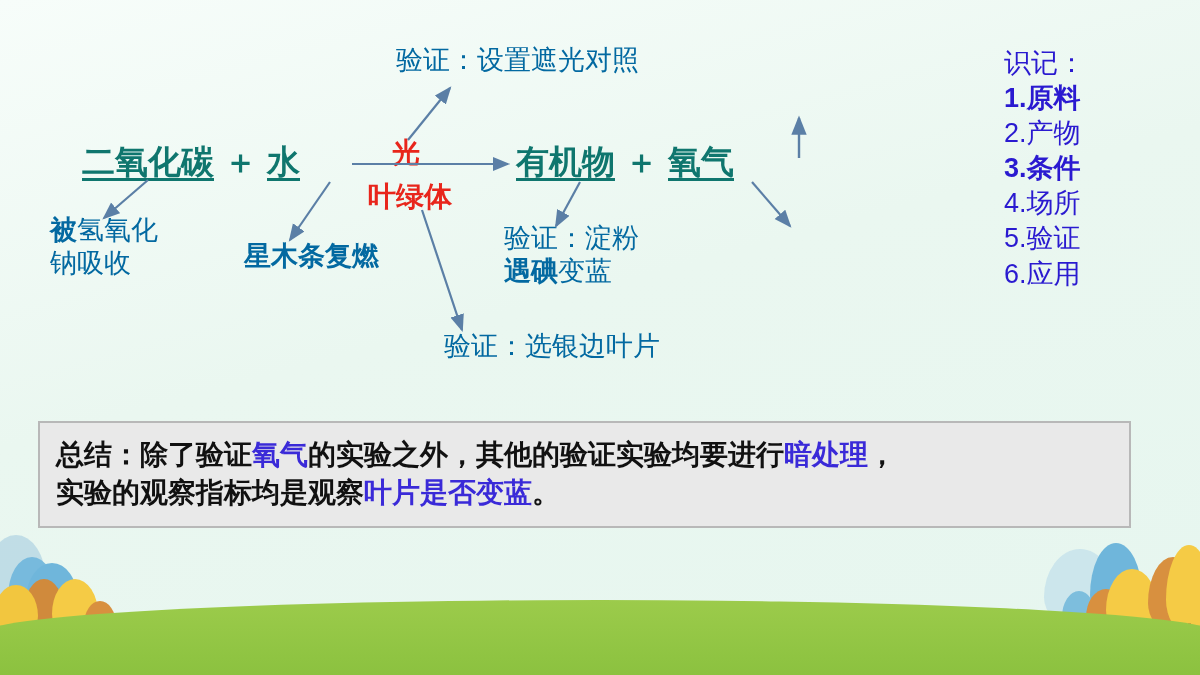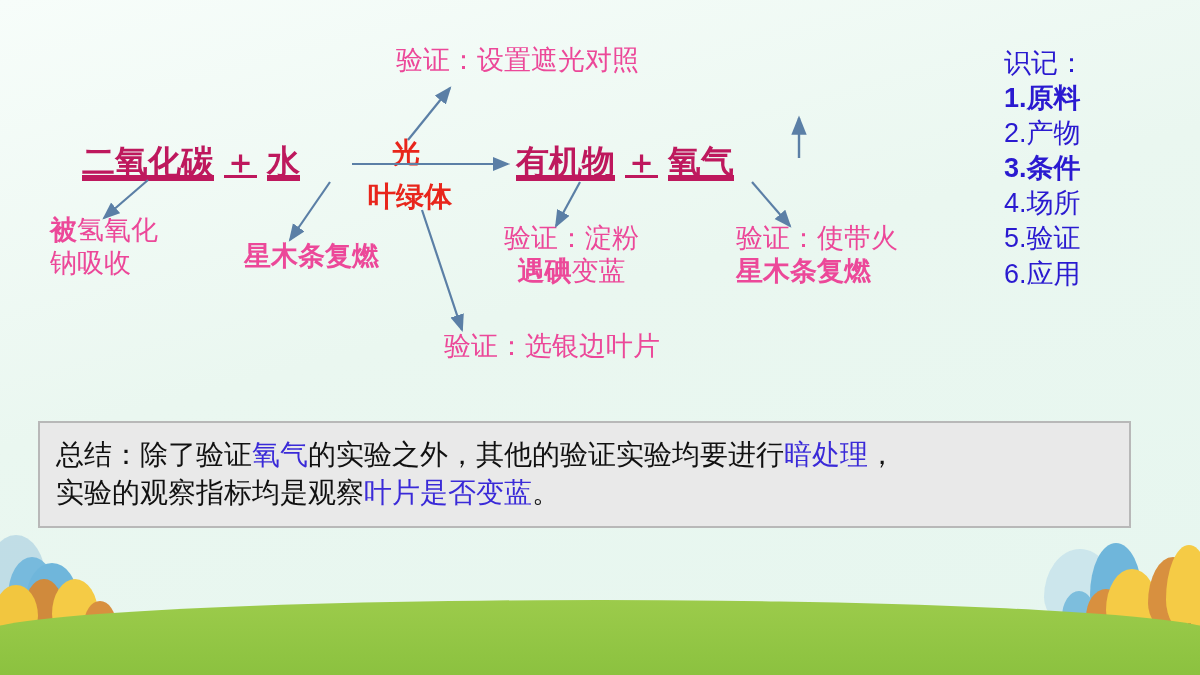--- a/index.html
+++ b/index.html
@@ -59,42 +59,41 @@
     font-weight: bold;
     color: #2a0dcc;
     letter-spacing: 1px;
     white-space: nowrap;
   }
 
   
   .eq {
     position: absolute;
     white-space: nowrap;
-    color: #be185d;
+    color: #0f766e;
     font-size: 33px;
     font-weight: bold;
-    text-decoration: underline;
   }
   .eq .u { text-decoration: underline; text-underline-offset: 5px; }
   .eq .plus { padding: 0 10px; text-decoration: none; font-weight: bold; }
 
   
   .cond {
     position: absolute;
     color: #e8251b;
     font-size: 28px;
     font-weight: bold;
     white-space: nowrap;
   }
   .cond.under { text-underline-offset: 4px; }
 
   
   .note {
     position: absolute;
-    color: #ec4899;
+    color: #0369a1;
     font-size: 27px;
     line-height: 1.22;
     white-space: nowrap;
   }
   .note b { font-weight: bold; }
   .note .lt { font-weight: normal; }
 
   
   .memo {
     position: absolute;
@@ -113,21 +112,21 @@
   .summary {
     position: absolute;
     left: 38px; top: 421px;
     width: 1093px;
     box-sizing: border-box;
     background: #e9e9e9;
     border: 2px solid #b8b8b8;
     padding: 13px 16px 14px 16px;
     font-family: "Liberation Serif", "DejaVu Serif", serif;
     font-size: 28px;
-    font-weight: normal;
+    font-weight: bold;
     color: #111111;
     line-height: 1.36;
   }
   .summary .hl { color: #3a2ad8; }
 
   
   .arrows {
     position: absolute;
     left: 0; top: 0;
     width: 1200px; height: 675px;
@@ -167,37 +166,29 @@
   <div class="note" style="left:244px; top:240px;">
     <div>
       <b>星木条复燃</b>
     </div>
   </div>
 
   <div class="note" style="left:416px; top:330px;margin-left:28px;">
     <span>验证：选银边叶片</span>
   </div>
 
-  <div class="note" style="left:504px; top:222px;text-align:center;">
+  <div class="note" style="left:504px; top:222px;">
     <div>
       <span class="lt">验证：淀粉</span>
     </div>
     <div>
       <b>遇碘</b><span class="lt">变蓝</span>
     </div>
   </div>
 
-  <div class="note" style="left:736px; top:222px;">
-    <div>
-      <span class="lt">验证：使带火</span>
-    </div>
-    <div>
-      <b>星木条复燃</b>
-    </div>
-  </div>
 
   <div class="memo">
     <div class="memo-head">识记：</div>
     <div class="memo-item em">1.原料</div>
     <div class="memo-item">2.产物</div>
     <div class="memo-item em">3.条件</div>
     <div class="memo-item">4.场所</div>
     <div class="memo-item">5.验证</div>
     <div class="memo-item">6.应用</div>
   </div>

